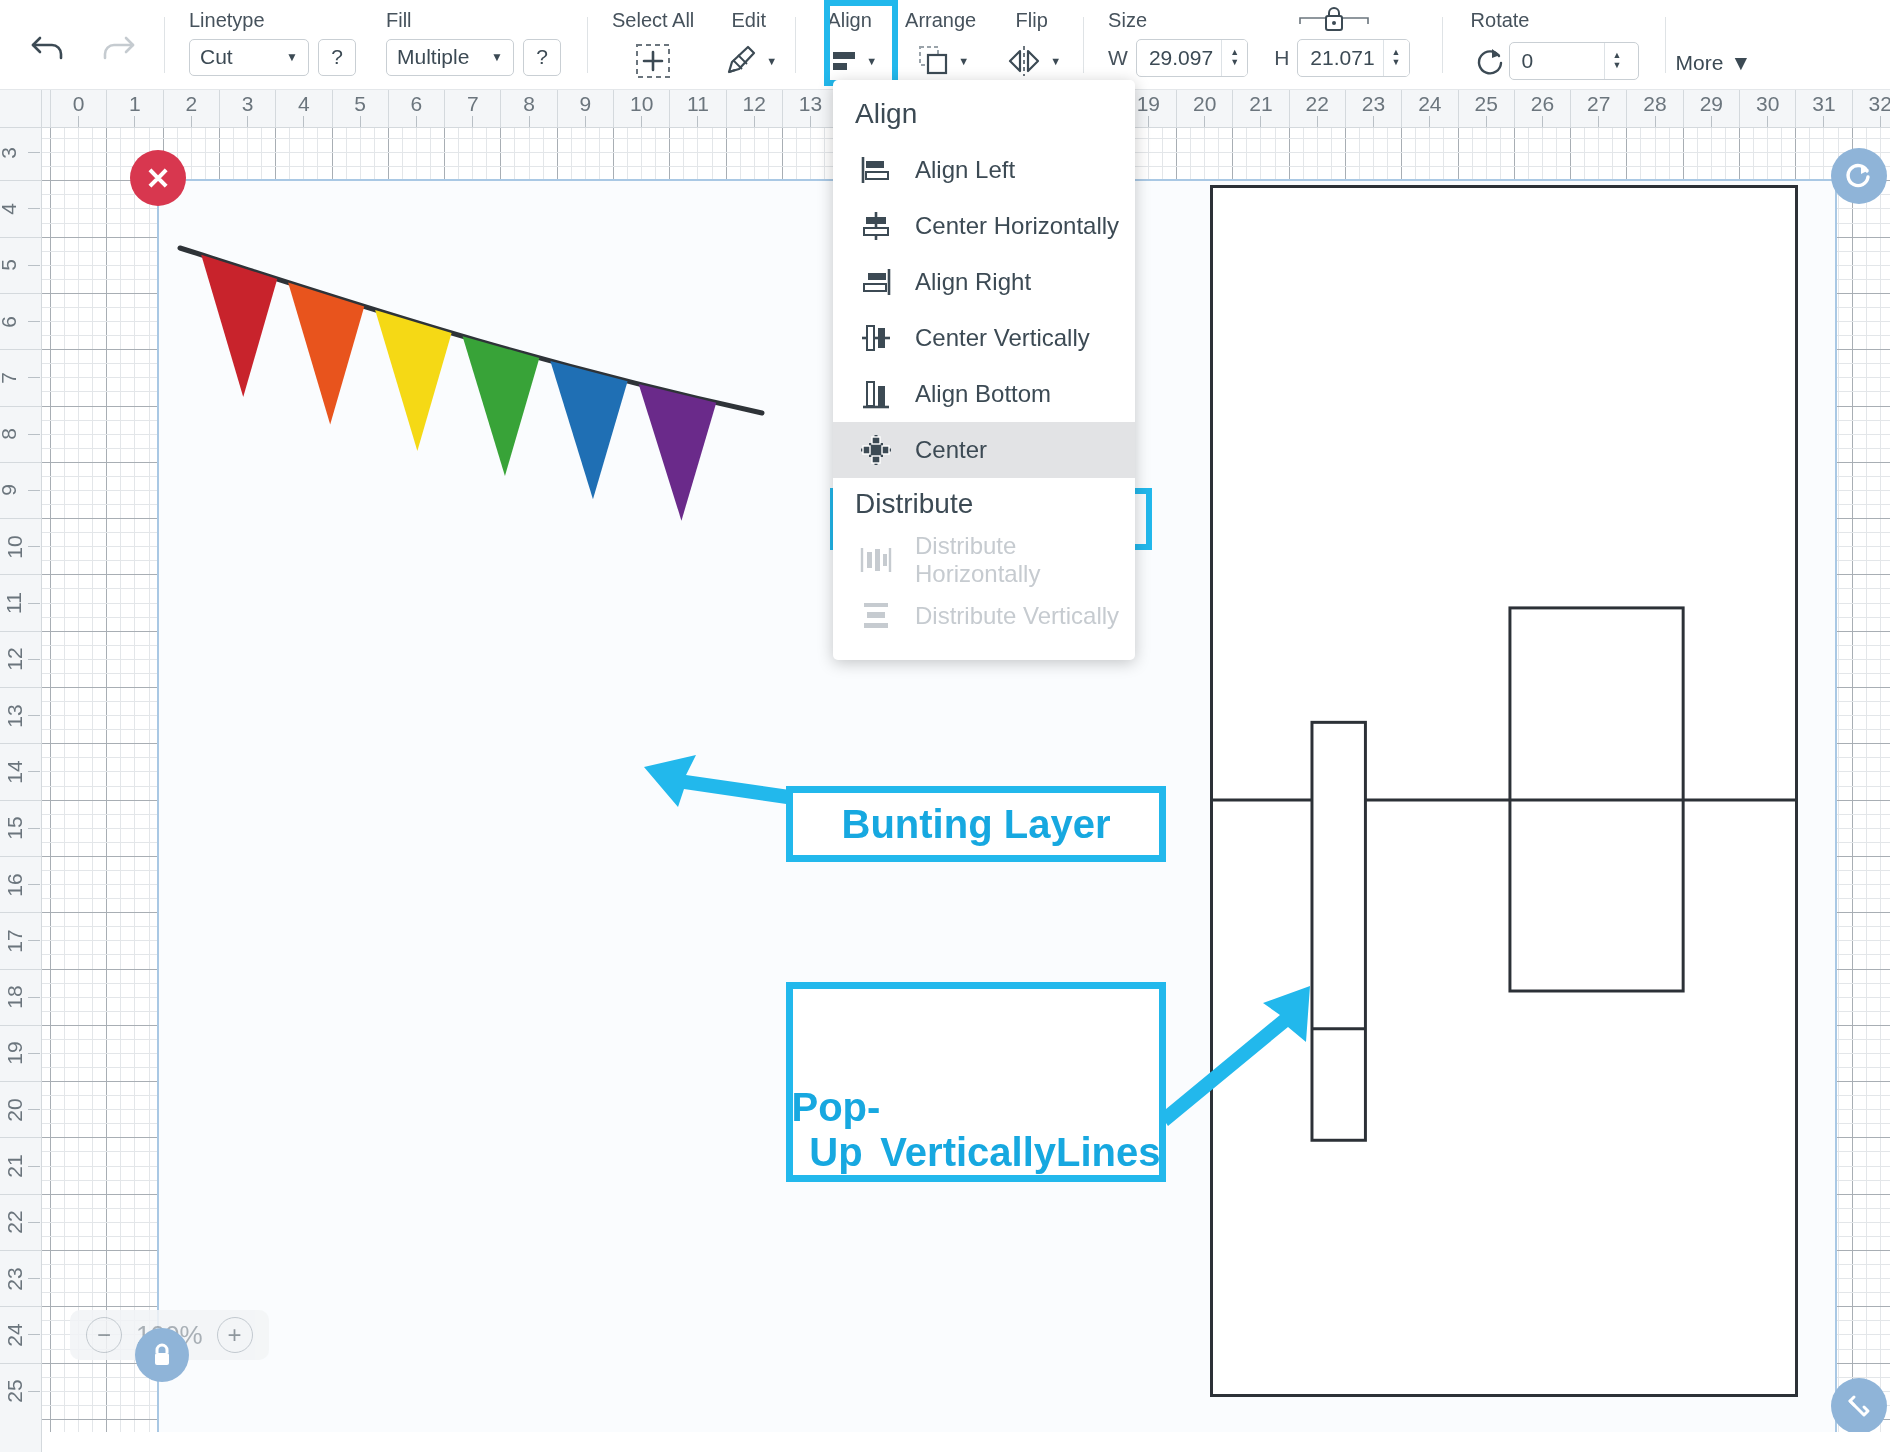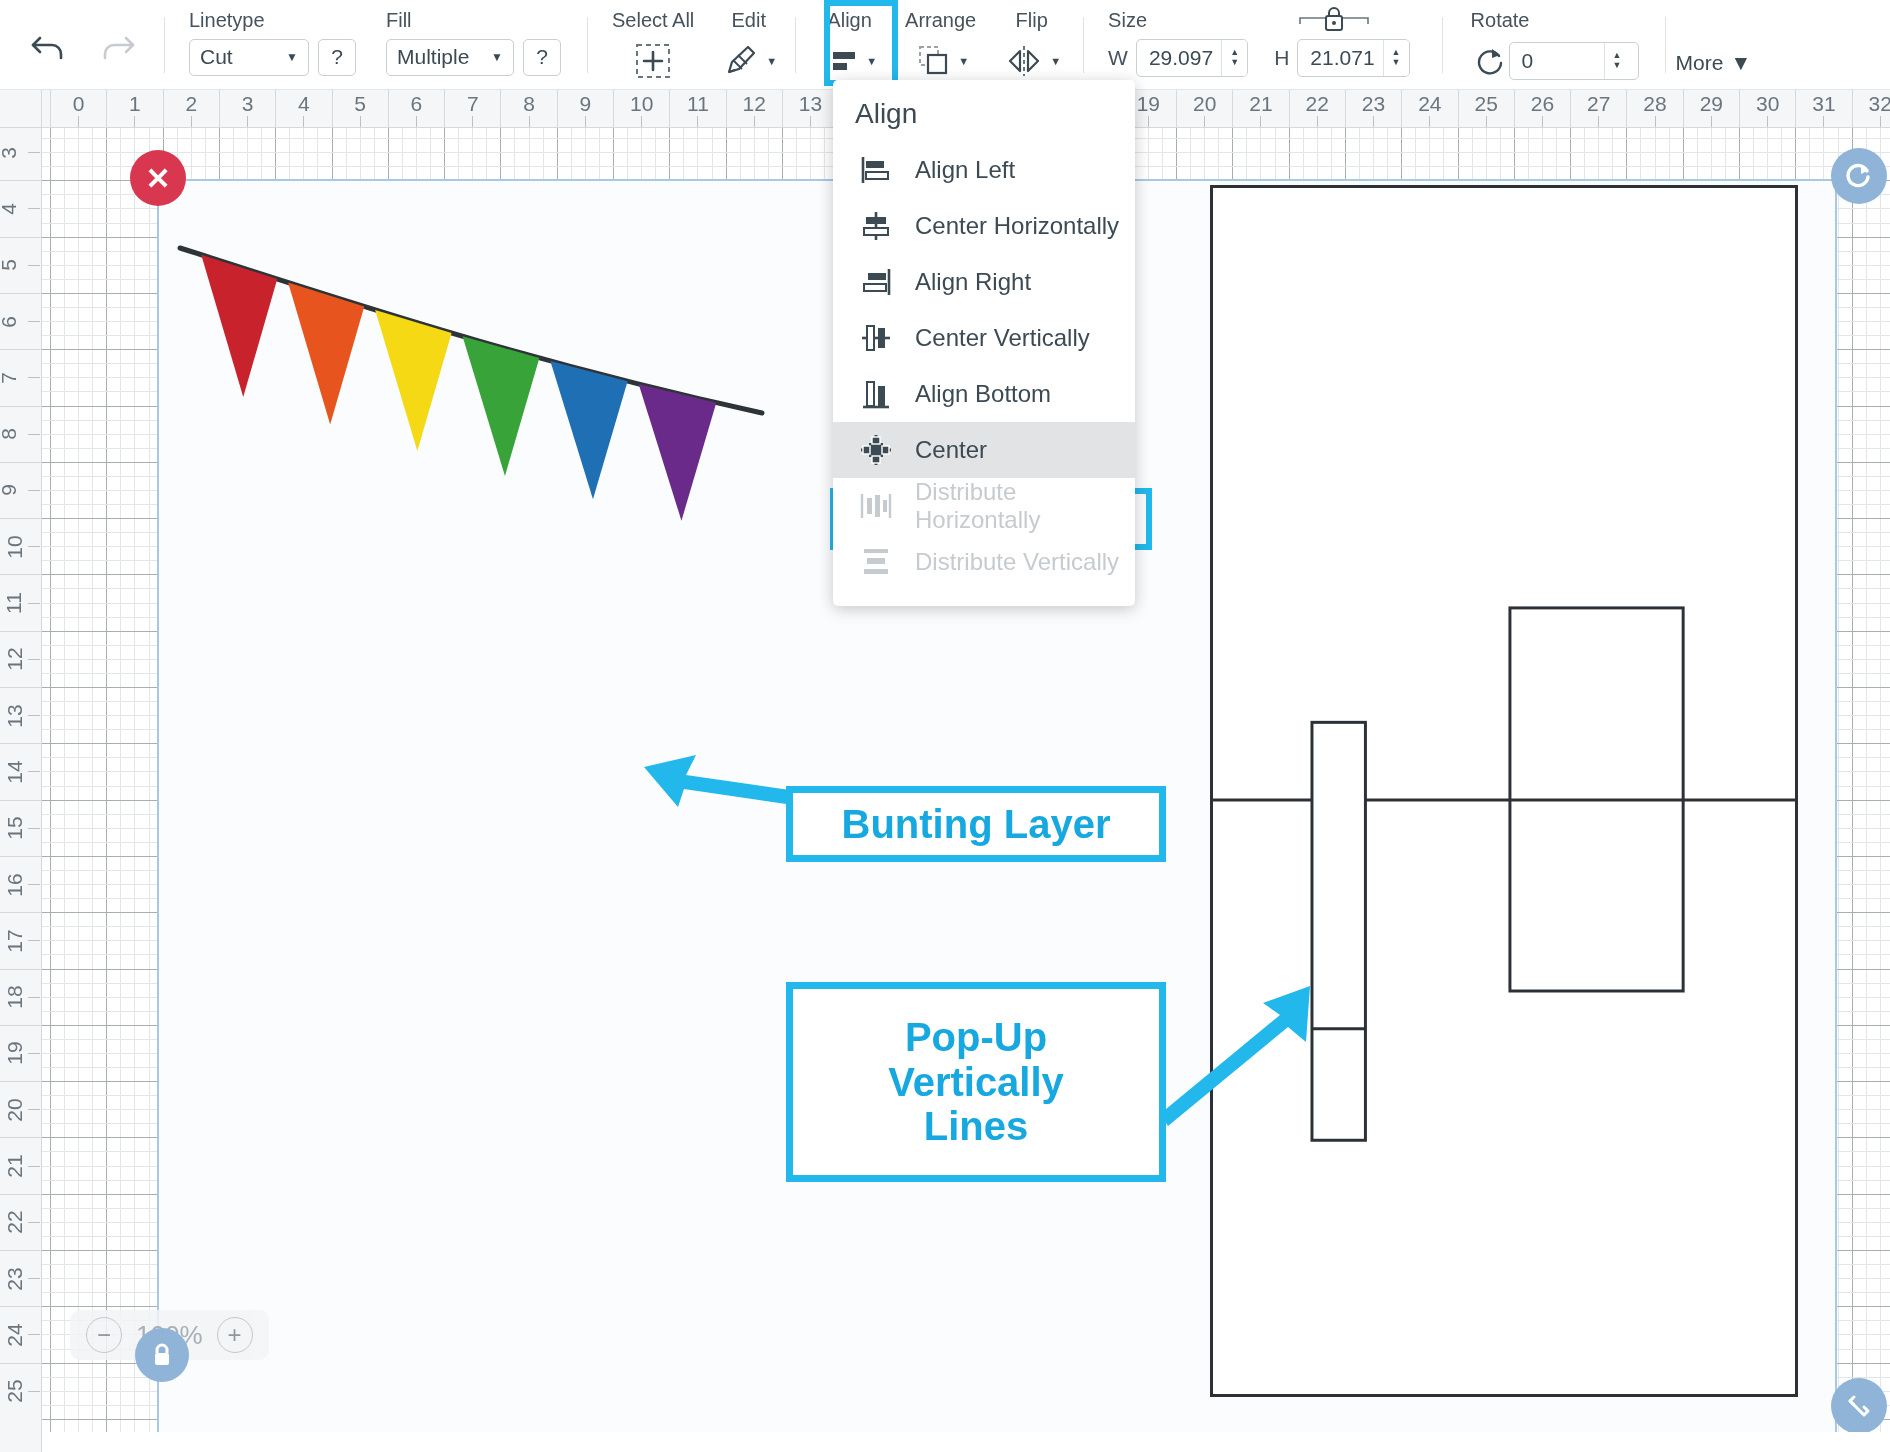--- a/index.html
+++ b/index.html
@@ -878,20 +878,21 @@
               <rect x="10" y="10" width="14" height="14" fill="#3c4a54"></rect>
               <rect x="13" y="4" width="8" height="7" fill="#3c4a54" stroke="#fff" stroke-width="1.4"></rect>
               <rect x="13" y="23" width="8" height="7" fill="#3c4a54" stroke="#fff" stroke-width="1.4"></rect>
               <rect x="4" y="13" width="7" height="8" fill="#3c4a54" stroke="#fff" stroke-width="1.4"></rect>
               <rect x="23" y="13" width="7" height="8" fill="#3c4a54" stroke="#fff" stroke-width="1.4"></rect>
             </svg>
           </span>
           <span>Center</span>
         </div>
       </div>
+    <div class="dd-head" style="padding-top:10px;">Distribute</div>
     <div id="distribute-items">
         <div class="dd-item disabled">
           <span style="width: 34px; height: 34px; flex: 0 0 auto; display: block;">
             <svg class="dd-ico" viewBox="0 0 34 34">
               <path d="M3 5 V29 M31 5 V29" stroke="#c6cbd0" stroke-width="2.4"></path>
               <rect x="8" y="9" width="5" height="16" fill="#c6cbd0"></rect>
               <rect x="16" y="6" width="5" height="22" fill="#c6cbd0"></rect>
               <rect x="24" y="11" width="4" height="12" fill="#c6cbd0"></rect>
             </svg>
           </span>
@@ -917,19 +918,19 @@
   </svg>
 
   <div class="callout one-line" style="left:786px; top:786px; width:380px; height:76px;">
     <span>Bunting Layer</span>
   </div>
 
   <svg class="arrow-svg" style="left:1160px; top:980px;" width="180" height="160" viewBox="0 0 180 160">
     <path d="M150 6 L146 62 L128 47 L8 146 L0 134 L120 35 L103 23 Z" fill="#22b8ec"></path>
   </svg>
 
-  <div class="callout multi" style="left:786px; top:982px; width:380px; height:200px; flex-direction:column;">
+  <div class="callout multi" style="left:786px; top:982px; width:380px; height:200px; flex-direction:row;align-items:flex-end;">
     <span>Pop-Up</span>
     <span>Vertically</span>
     <span>Lines</span>
   </div>
 
 </div>
 
 </body></html>

